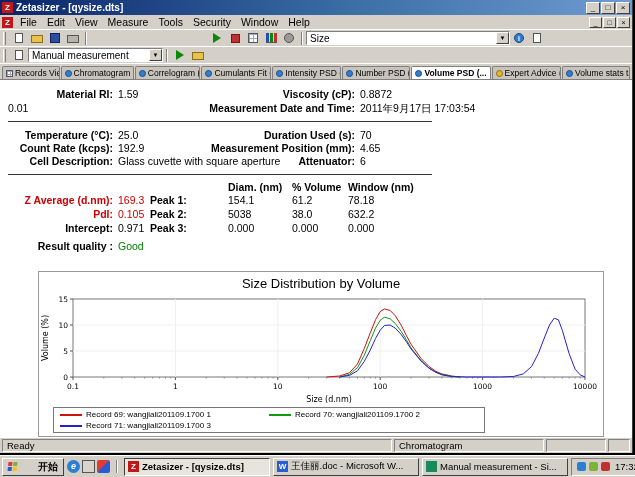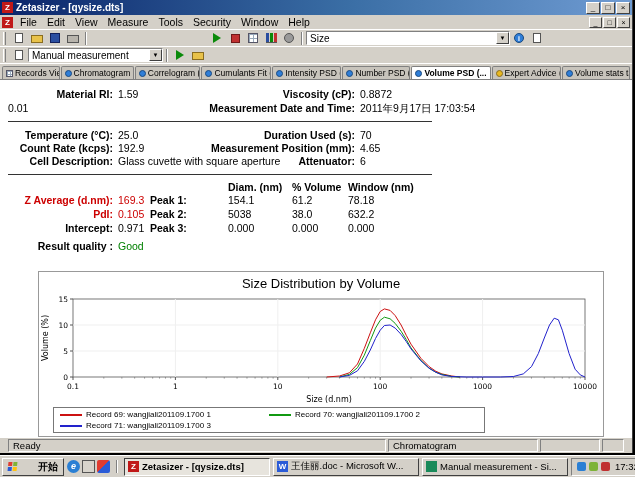--- a/index.html
+++ b/index.html
@@ -59,21 +59,21 @@
 .pcol{position:absolute}
 .c1{left:228px}.c2{left:292px}.c3{left:348px}
 .bold{font-weight:bold}
 
 .chartbox{position:absolute;left:38px;top:191px;width:566px;height:166px;border:1px solid #999;background:#fff}
 .chart-title{text-align:center;font-size:13px;padding-top:4px}
 .legend{border:1px solid #777;margin:0 0 0 14px;width:432px;display:grid;grid-template-columns:1fr 1fr;padding:2px 6px;row-gap:2px}
 .legend-entry{display:flex;align-items:center;font-size:8px;white-space:nowrap;overflow:hidden}
 .legend-line{width:22px;height:2px;display:inline-block;margin-right:4px;flex:none}
 
-.statusbar{height:15px;display:flex;gap:2px;align-items:stretch;padding:1px 8px;background:#d4d0c8;flex:none}
+.statusbar{height:15px;display:flex;gap:2px;align-items:stretch;padding:1px 2px;background:#d4d0c8;flex:none}
 .spanel{border:1px solid;border-color:#808080 #fff #fff #808080;font-size:9.5px;padding:0 4px;display:flex;align-items:center;white-space:nowrap;overflow:hidden}
 .sp-ready{flex:1}
 .sp-admin{width:150px}
 .sp-b1{width:60px}
 .sp-b2{width:22px}
 
 .taskbar{position:absolute;left:0;top:455px;width:635px;height:22px;background:#d4d0c8;border-top:1px solid #fff;display:flex;align-items:center;gap:3px;padding:0 2px}
 .start-btn{display:flex;align-items:center;gap:21px;height:18px;padding:0 5px;border:1px solid;border-color:#fff #404040 #404040 #fff;background:#d4d0c8;flex:none}
 .start-label{font-weight:bold;font-size:10px}
 .win-flag{display:grid;grid-template-columns:4px 4px;grid-template-rows:4px 4px;gap:1px;transform:skewX(-6deg)}

